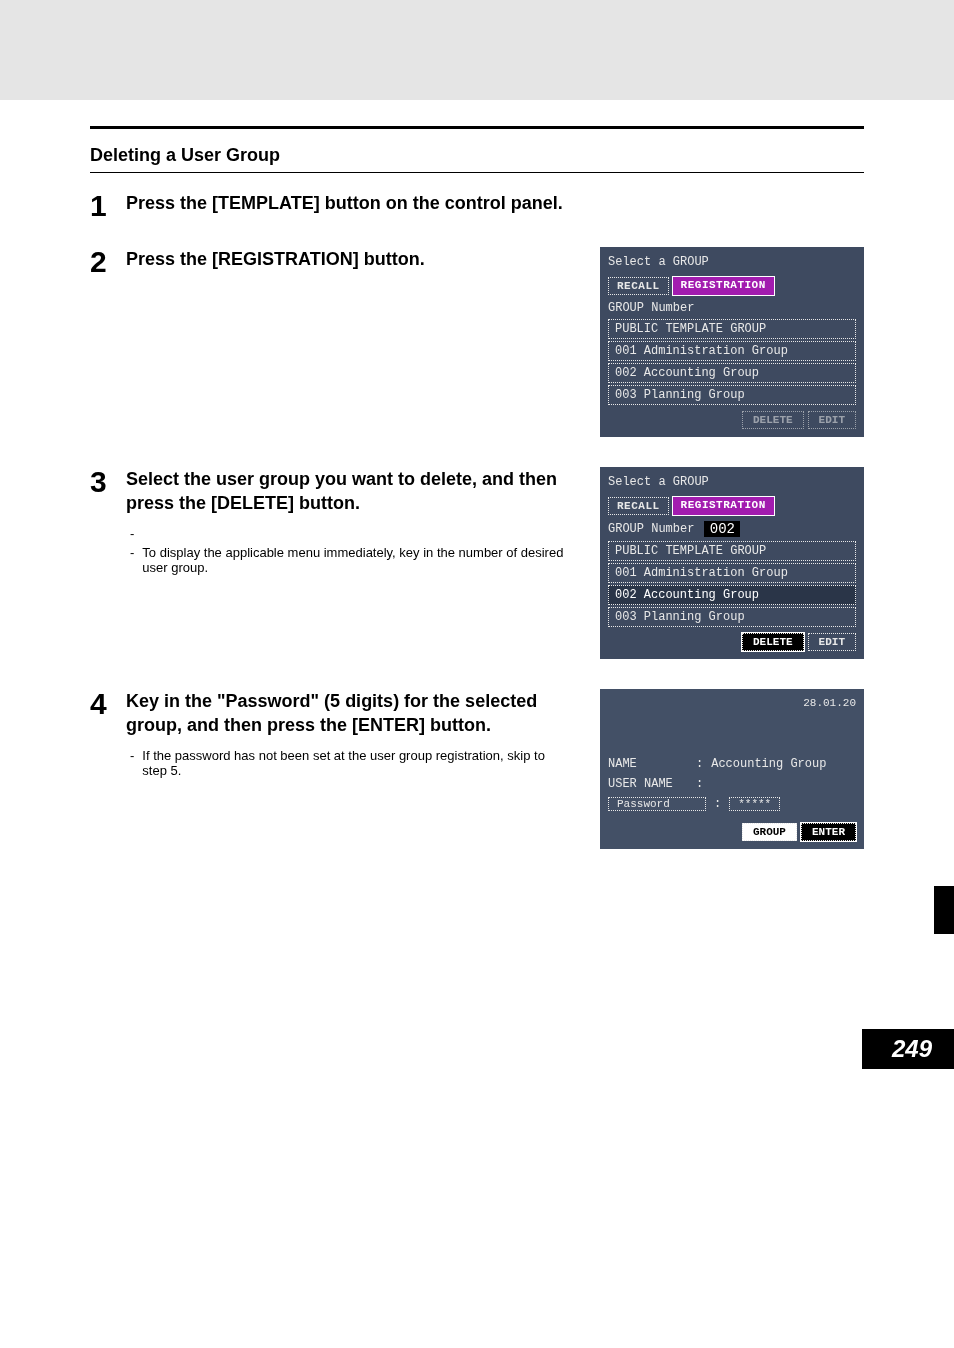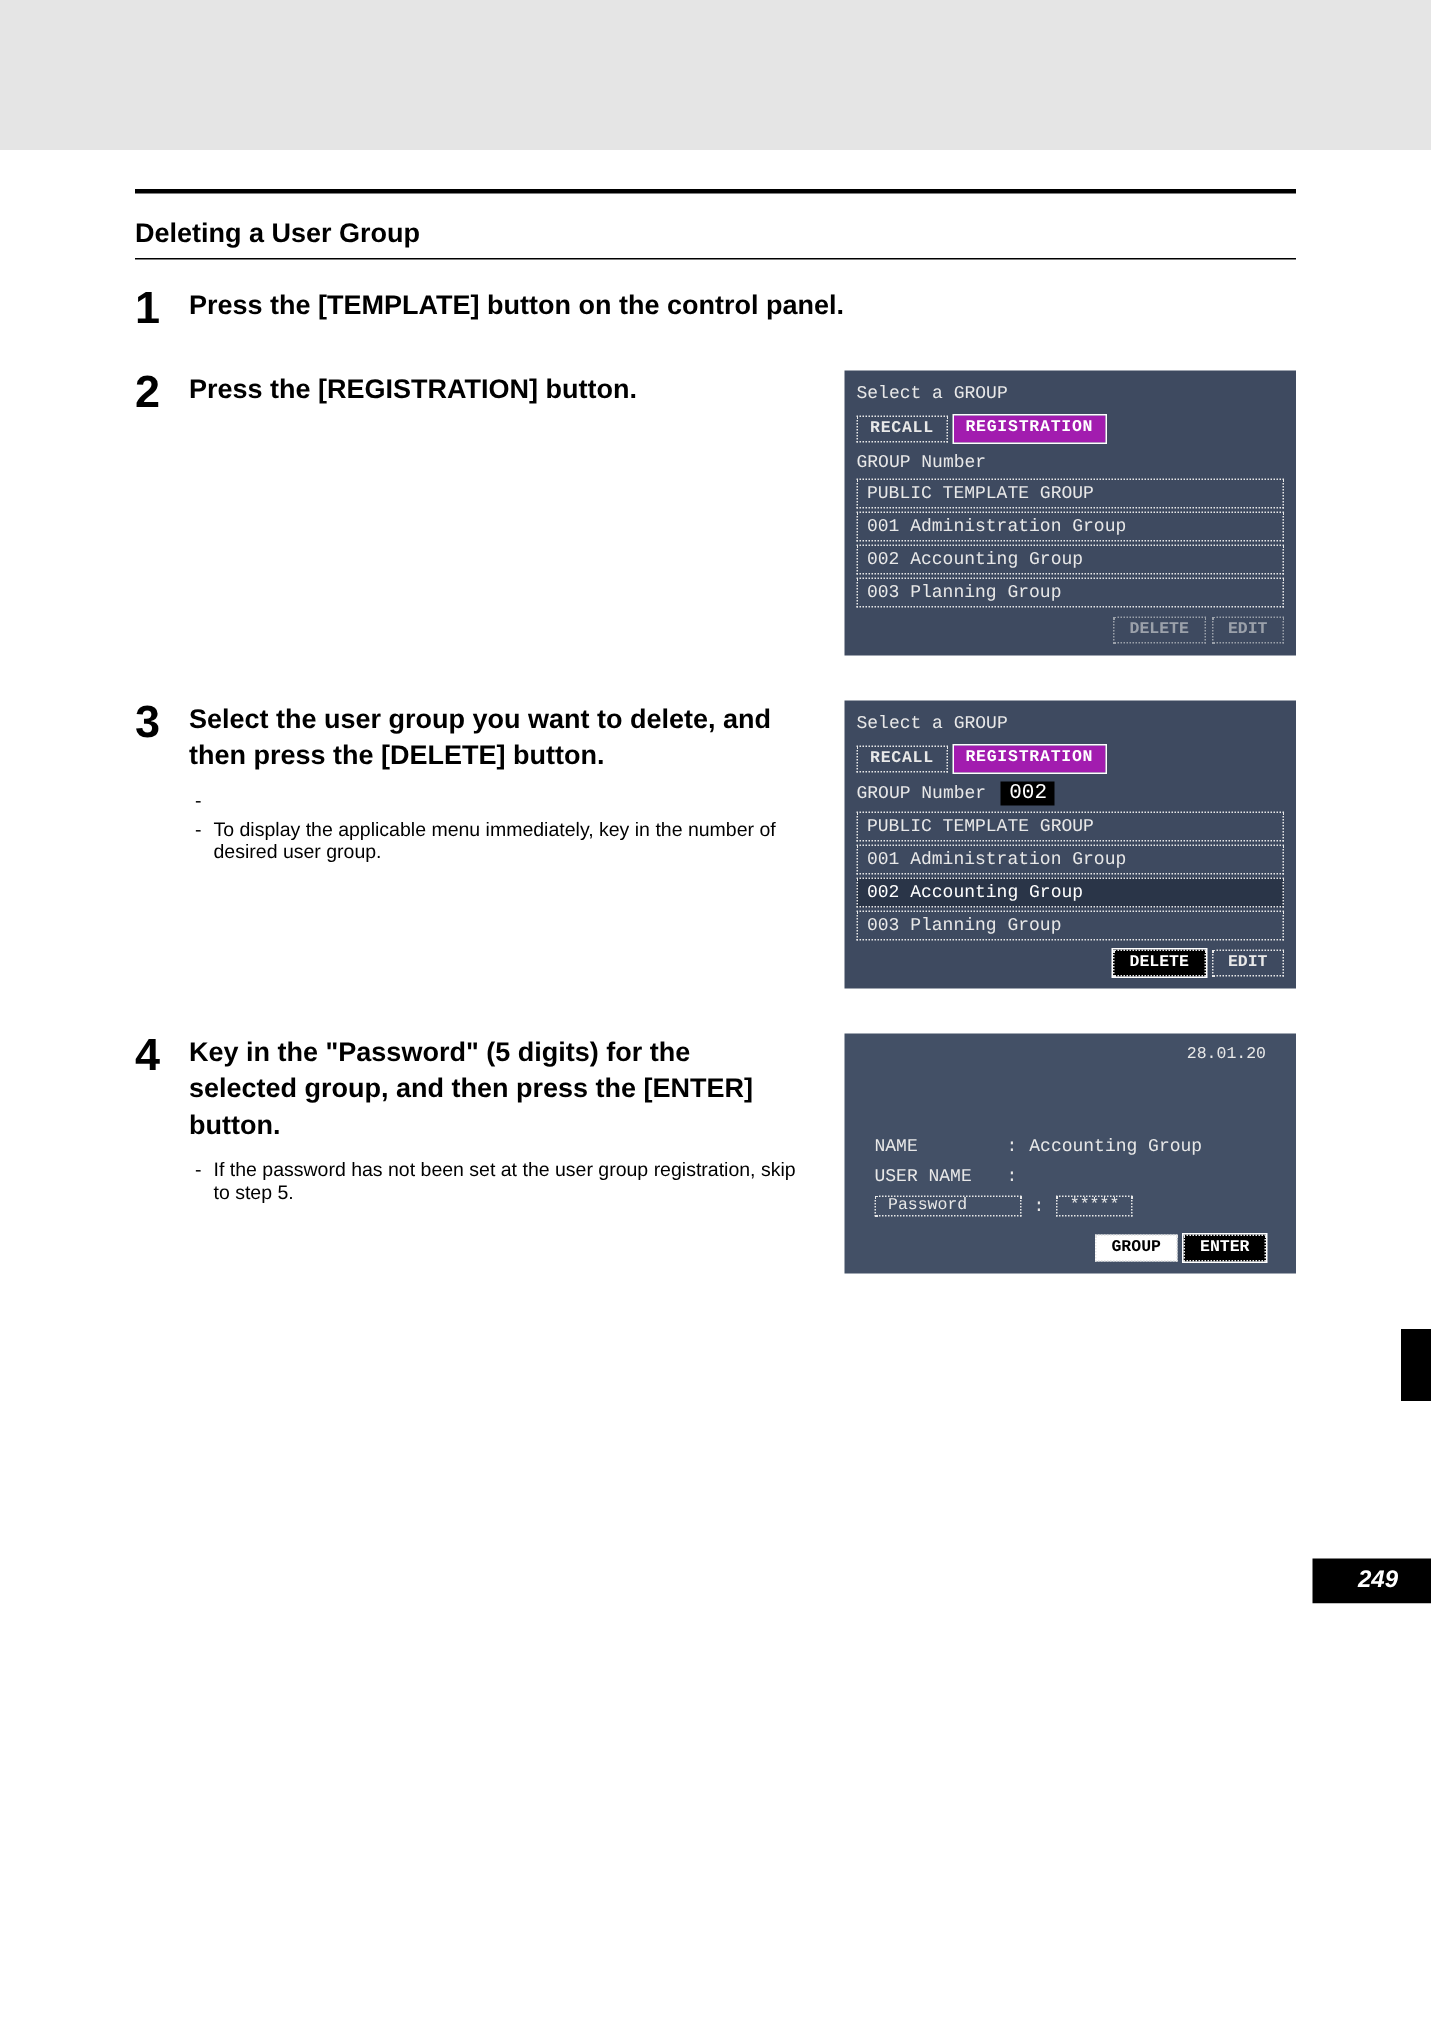--- a/index.html
+++ b/index.html
@@ -68,21 +68,21 @@
     display: flex;
     gap: 30px;
     align-items: flex-start;
     margin-bottom: 30px;
   }
   .row .left {
     flex: 1;
     min-width: 0;
   }
   .row .right {
-    width: 301px;
+    width: 264px;
     flex-shrink: 0;
   }
 
   .lcd {
     background: #3e4a60;
     color: #e8e8e8;
     padding: 8px;
     font-family: "Courier New", monospace;
     font-size: 12px;
   }
@@ -153,21 +153,21 @@
   }
   .lcd-btn.sel {
     background: #000;
     color: #fff;
     outline: 1px solid #fff;
   }
 
   .lcd2 {
     background: #435066;
     color: #e8e8e8;
-    padding: 8px 20px;
+    padding: 8px 8px;
     font-family: "Courier New", monospace;
     font-size: 12px;
   }
   .lcd2 .topdate {
     text-align: right;
     font-size: 11px;
     margin-bottom: 48px;
   }
   .pw-row {
     display: flex;
@@ -187,21 +187,21 @@
     position: relative;
     height: 50px;
     margin-top: 120px;
   }
   .page-tab {
     position: absolute;
     right: 0;
     bottom: 0;
     background: #000;
     color: #fff;
-    font-size: 16px;
+    font-size: 24px;
     font-weight: bold;
     font-style: italic;
     padding: 6px 22px 6px 30px;
   }
   .side-tab {
     position: absolute;
     right: 0;
     top: 886px;
     width: 20px;
     height: 48px;

